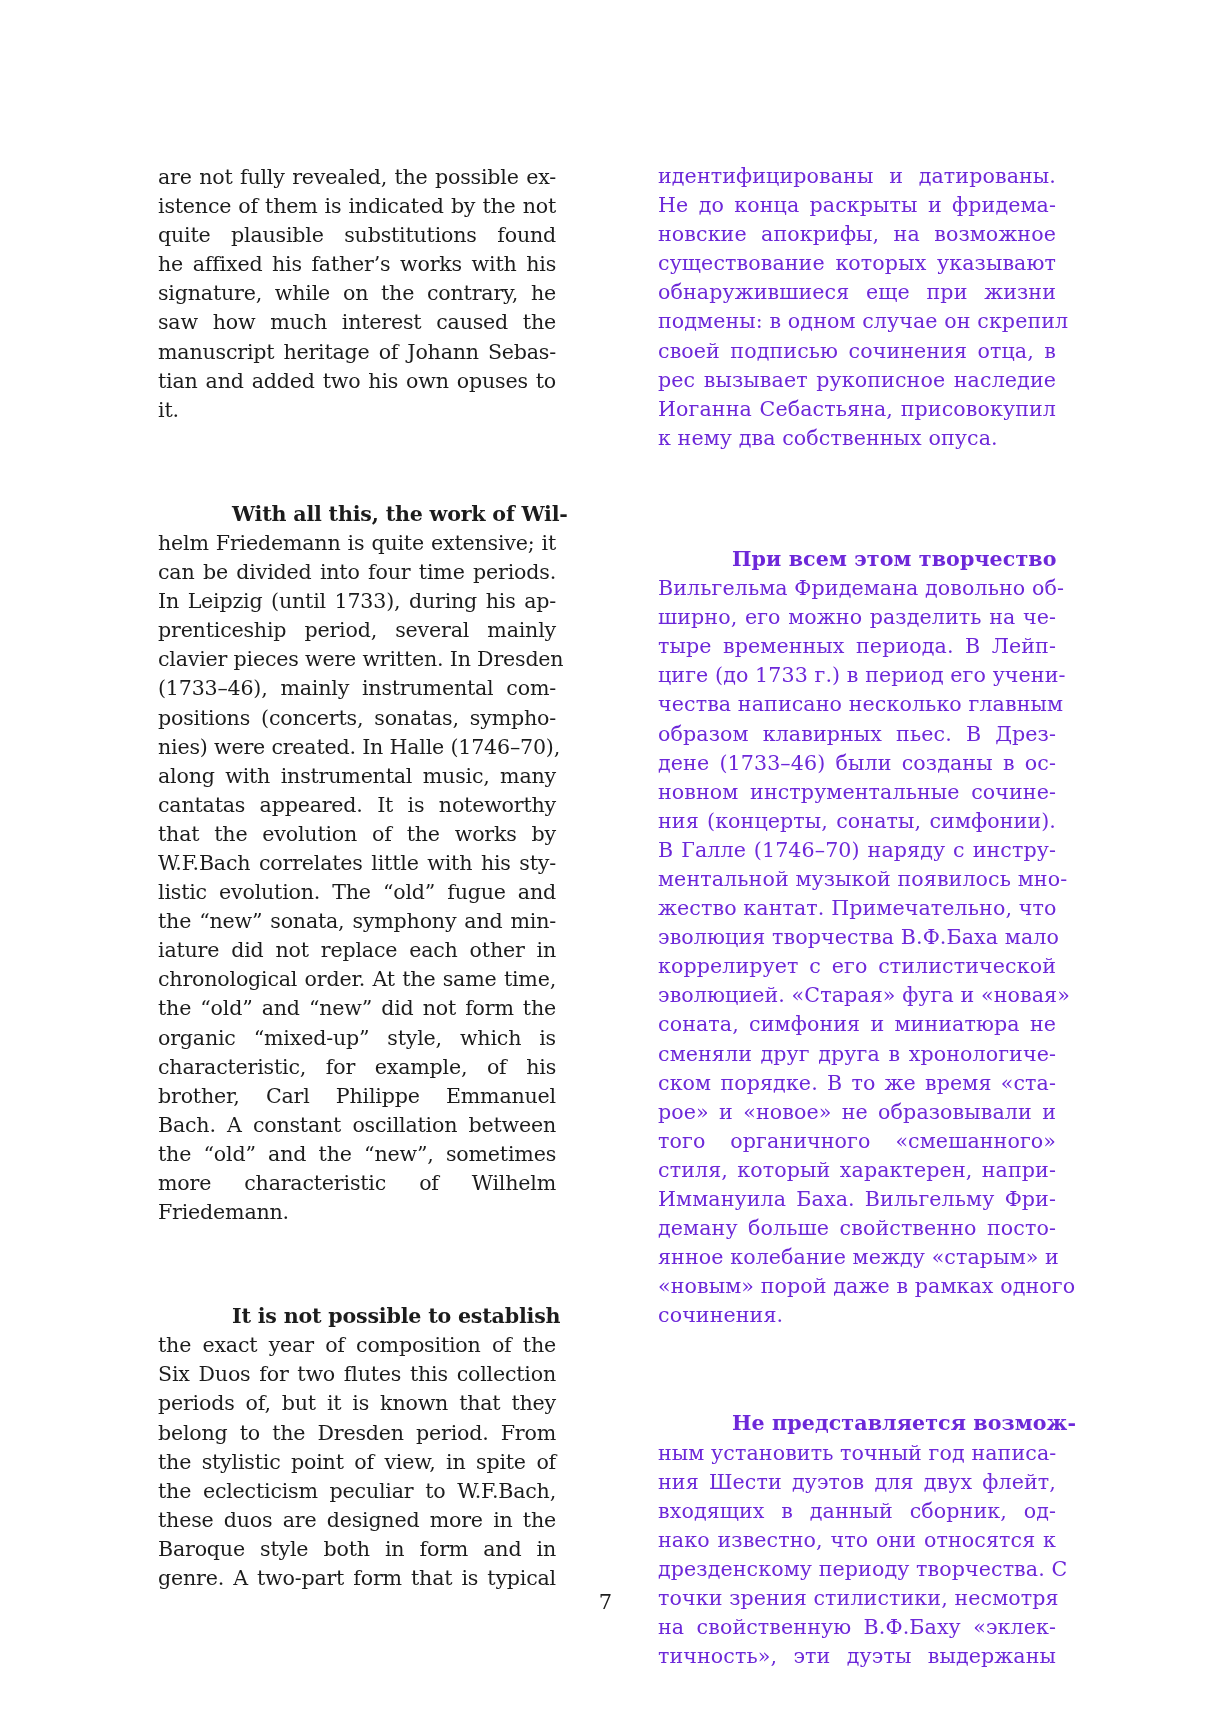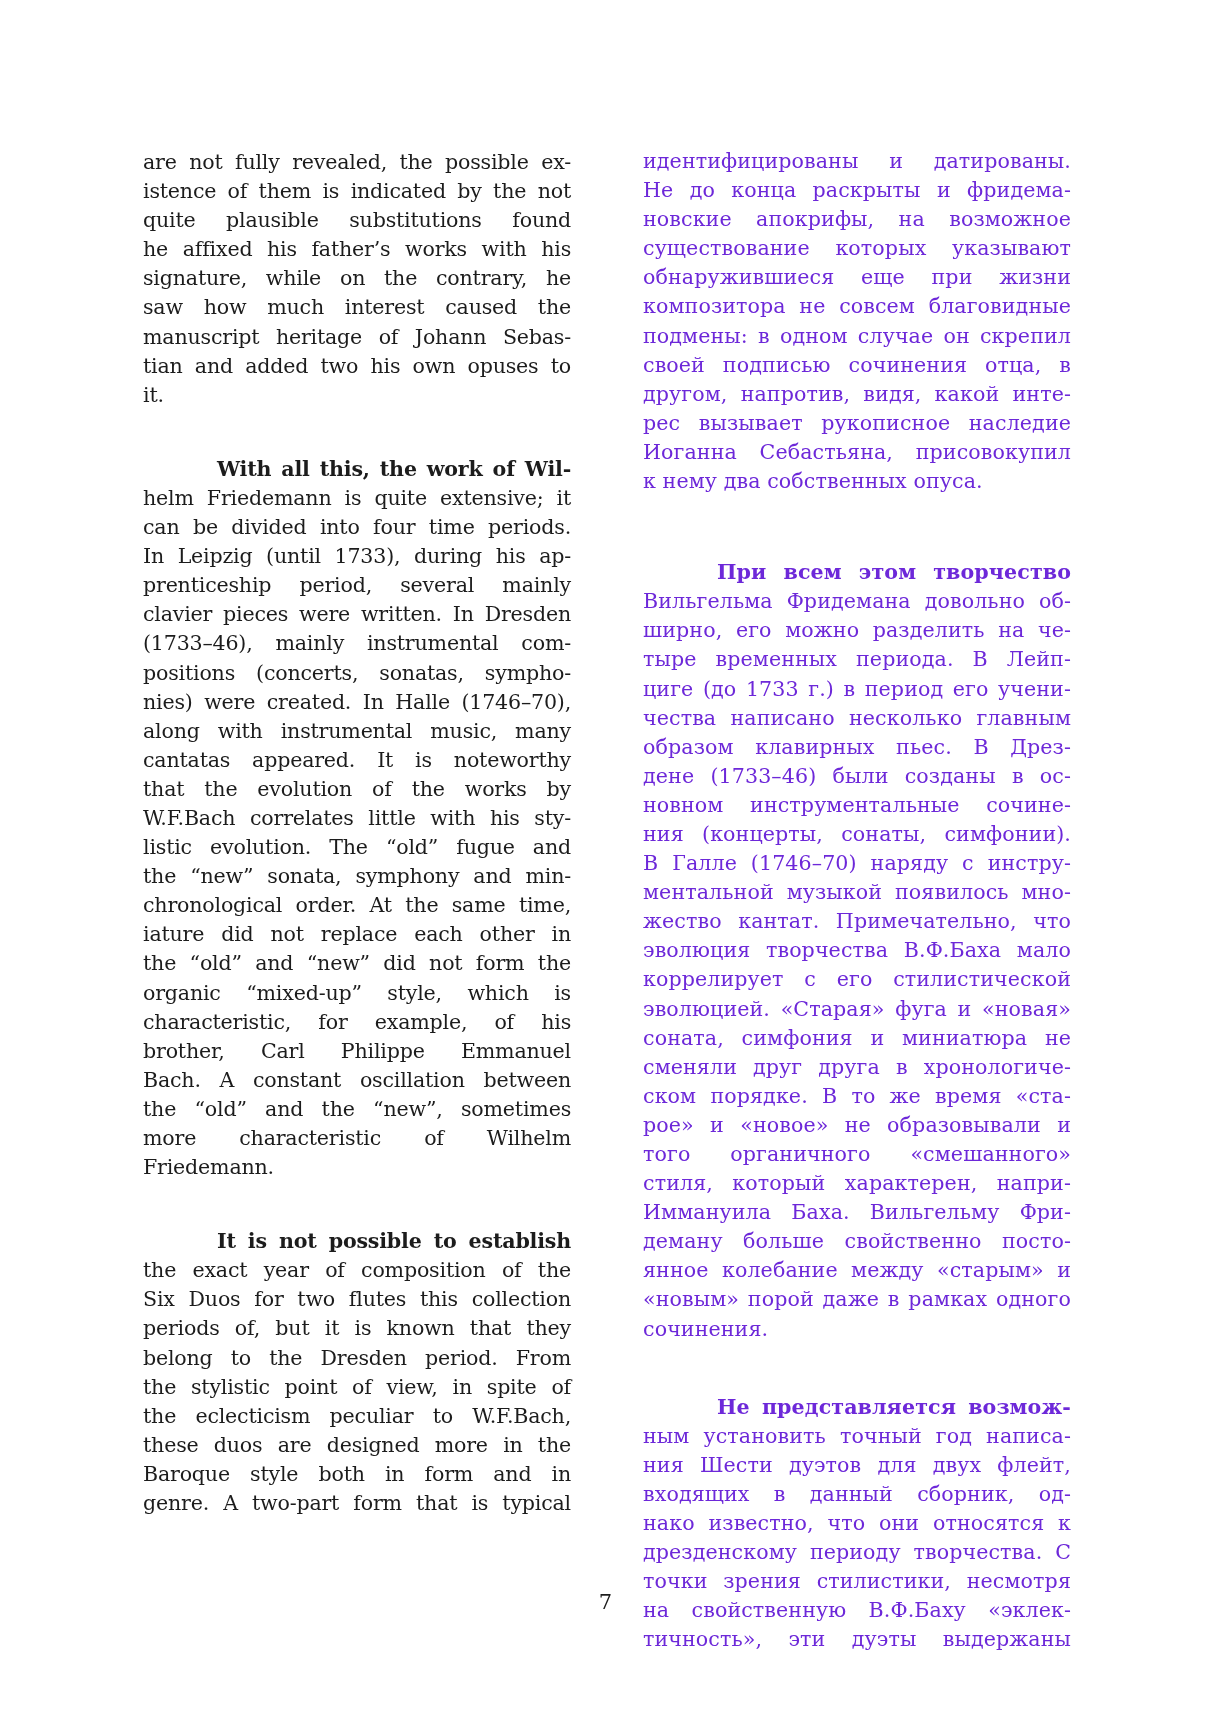--- a/index.html
+++ b/index.html
@@ -9,21 +9,21 @@
     width: 428px;
     font-family: "DejaVu Serif", serif;
     font-size: 20.6px;
     line-height: 29.1px;
     text-align: justify;
     hyphens: manual;
     color: #1c1c1c;
   }
   .col.en { left: 143px; top: 148px; letter-spacing: -0.2px; }
   .col.ru { left: 643px; top: 147px; color: #6d28d9; letter-spacing: 0.1px; }
-  .para { margin: 0; }
+  .para { margin: 15px; }
   .line { display: block; text-align: justify; text-align-last: justify; white-space: nowrap; height: 29.1px; }
   .line.last { text-align-last: left; }
   .line.indent { padding-left: 74px; font-weight: bold; }
   .gap { height: 29px; }
   .en .gap { height: 45px; }
   .ru .gap.g1 { height: 62px; }
   .ru .gap.g2 { height: 49px; }
   .page-number {
     position: absolute;
     left: 0; width: 1211px;
@@ -59,22 +59,22 @@
       <span class="line">clavier pieces were written. In Dresden</span>
       <span class="line">(1733–46), mainly instrumental com-</span>
       <span class="line">positions (concerts, sonatas, sympho-</span>
       <span class="line">nies) were created. In Halle (1746–70),</span>
       <span class="line">along with instrumental music, many</span>
       <span class="line">cantatas appeared. It is noteworthy</span>
       <span class="line">that the evolution of the works by</span>
       <span class="line">W.F.Bach correlates little with his sty-</span>
       <span class="line">listic evolution. The “old” fugue and</span>
       <span class="line">the “new” sonata, symphony and min-</span>
+      <span class="line">iature did not replace each other in</span>
       <span class="line">chronological order. At the same time,</span>
-      <span class="line">iature did not replace each other in</span>
       <span class="line">the “old” and “new” did not form the</span>
       <span class="line">organic “mixed-up” style, which is</span>
       <span class="line">characteristic, for example, of his</span>
       <span class="line">brother, Carl Philippe Emmanuel</span>
       <span class="line">Bach. A constant oscillation between</span>
       <span class="line">the “old” and the “new”, sometimes</span>
       <span class="line">more characteristic of Wilhelm</span>
       <span class="line last">Friedemann.</span>
     </div>
   <div class="gap"></div>
@@ -92,24 +92,22 @@
     </div>
 </div>
 
 <div class="col ru">
   <div class="para">
       <span class="line">идентифицированы и датированы.</span>
       <span class="line">Не до конца раскрыты и фридема-</span>
       <span class="line">новские апокрифы, на возможное</span>
       <span class="line">существование которых указывают</span>
       <span class="line">обнаружившиеся еще при жизни</span>
-      <span class="line">композитора не совсем благовидные</span>
       <span class="line">подмены: в одном случае он скрепил</span>
       <span class="line">своей подписью сочинения отца, в</span>
-      <span class="line">другом, напротив, видя, какой инте-</span>
       <span class="line">рес вызывает рукописное наследие</span>
       <span class="line">Иоганна Себастьяна, присовокупил</span>
       <span class="line last">к нему два собственных опуса.</span>
     </div>
   <div class="gap g1"></div>
   <div class="para">
       <span class="line indent">При всем этом творчество</span>
       <span class="line">Вильгельма Фридемана довольно об-</span>
       <span class="line">ширно, его можно разделить на че-</span>
       <span class="line">тыре временных периода. В Лейп-</span>

